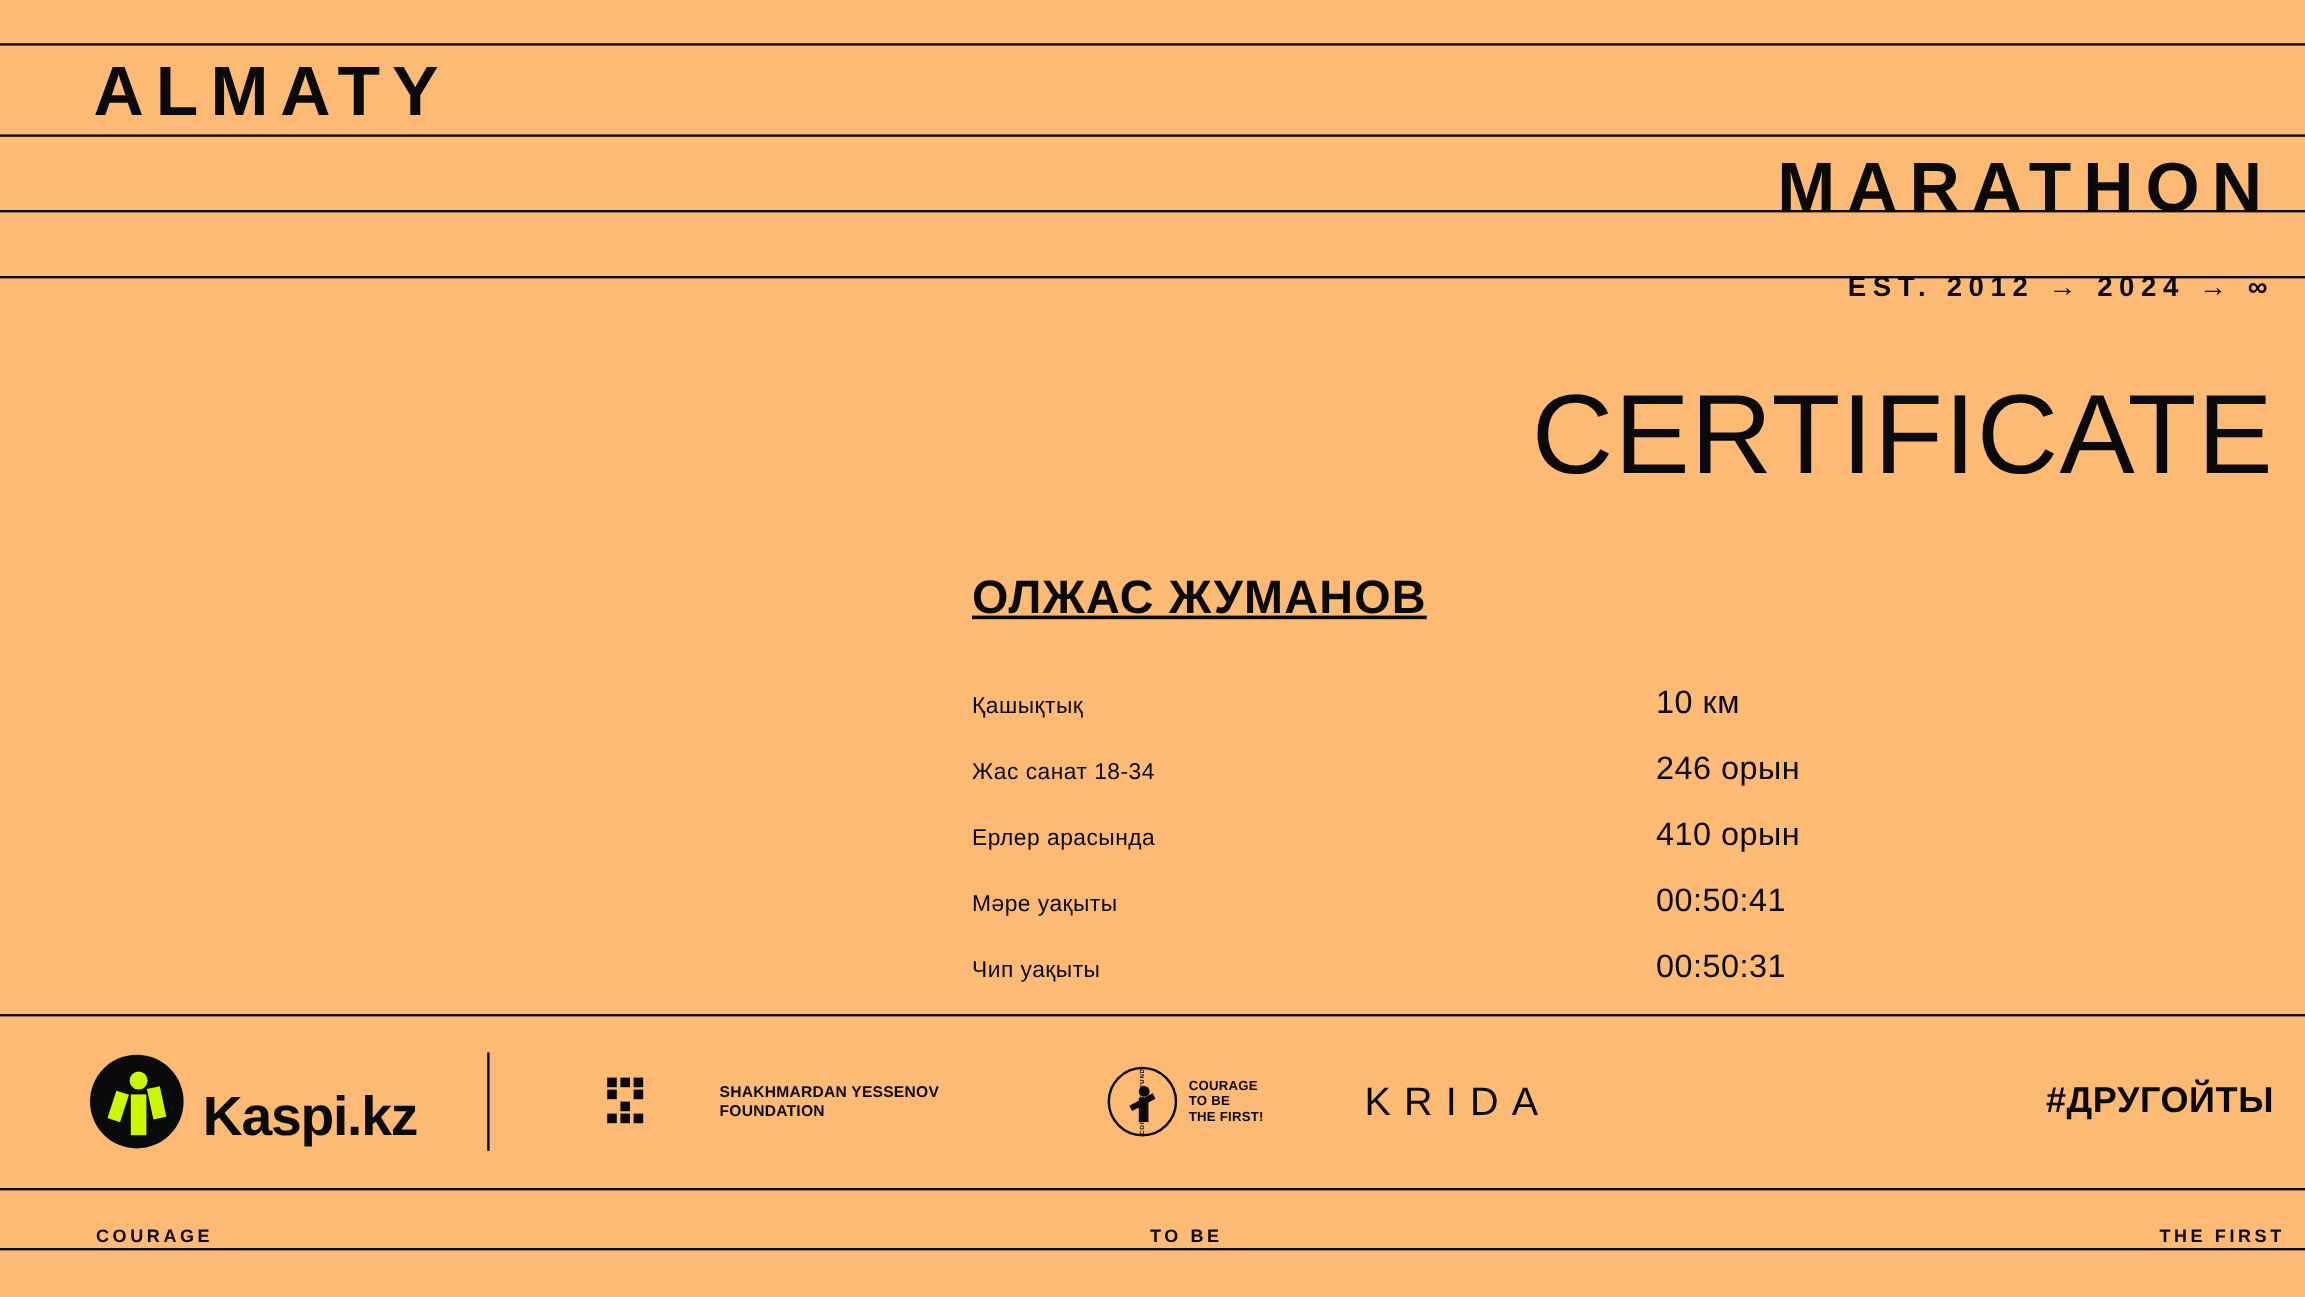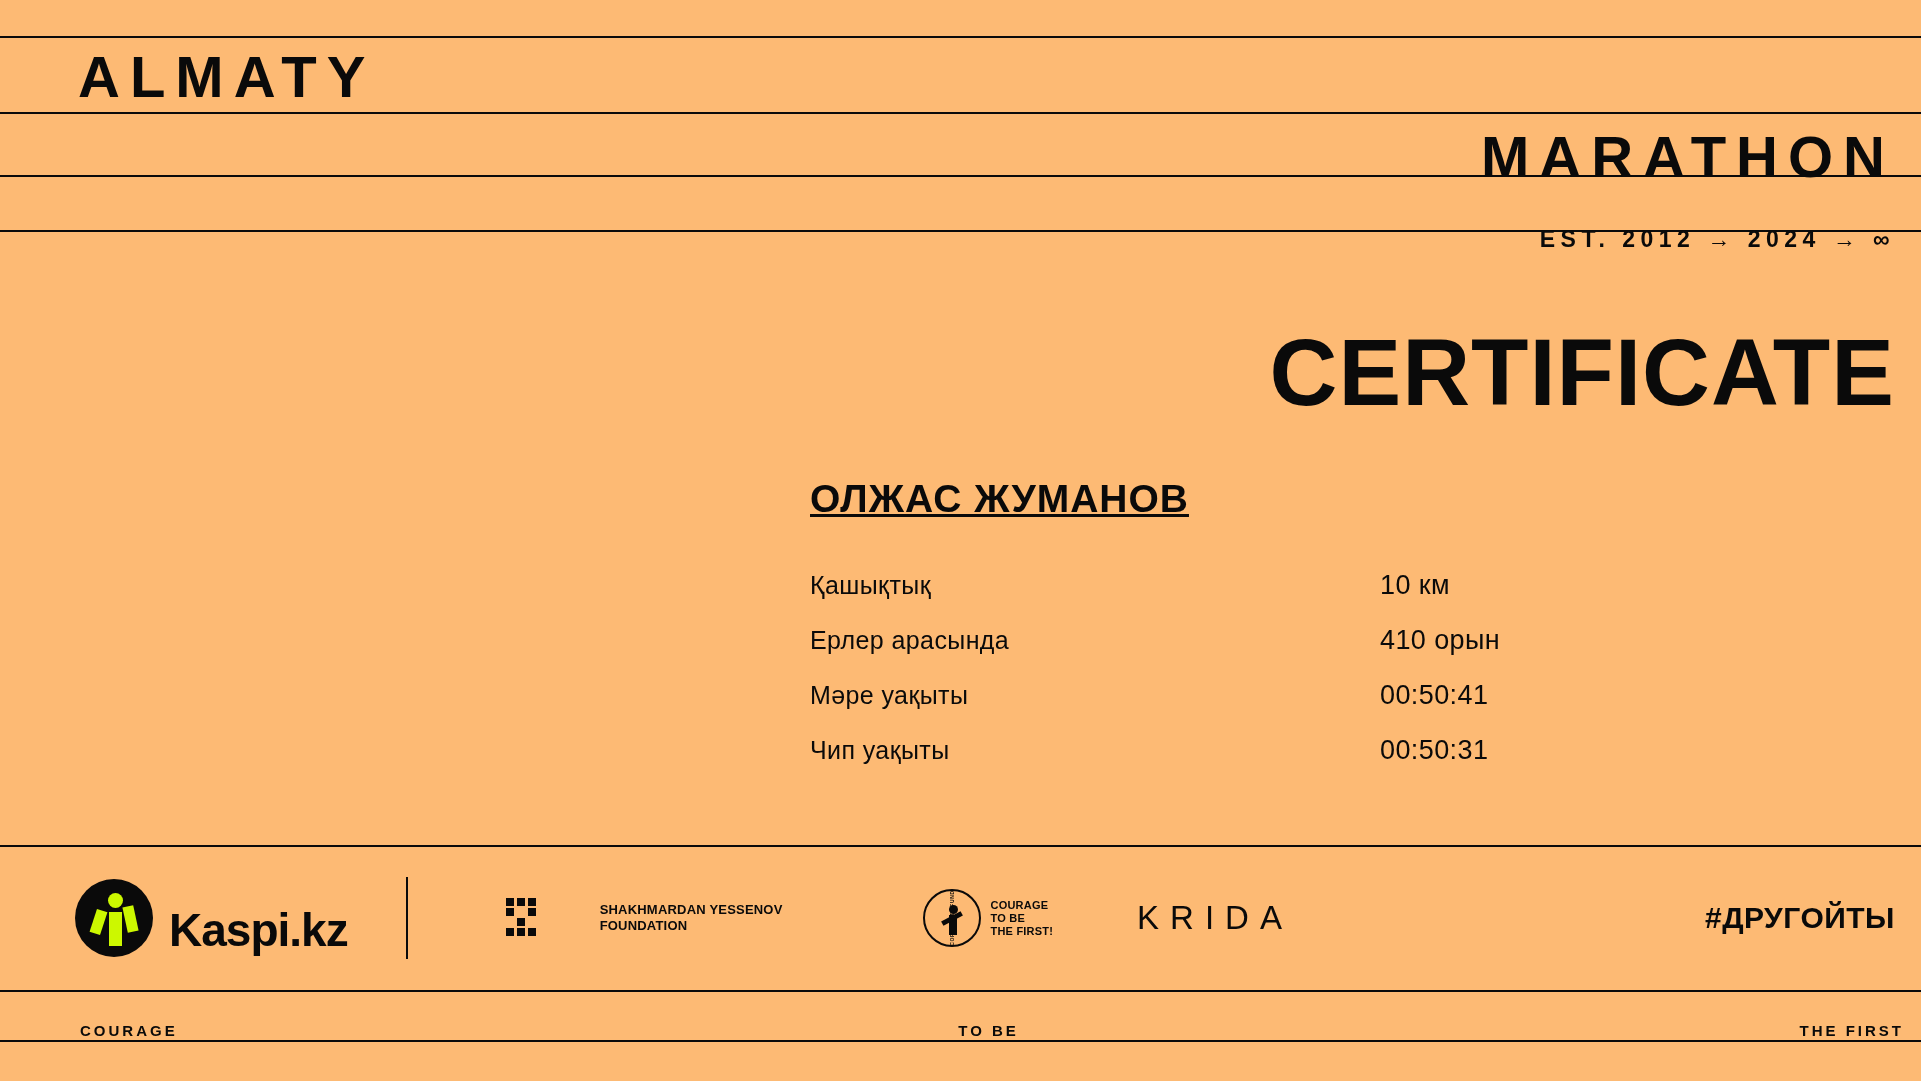--- a/index.html
+++ b/index.html
@@ -64,23 +64,23 @@
     font-size: 23px;
     font-weight: 700;
     letter-spacing: 5.5px;
     margin-left: 40px;
   }
 
   
   .cert-title {
     position: absolute;
     right: 26px;
-    top: 323px;
+    top: 312px;
     font-size: 94px;
-    font-weight: 700;
+    font-weight: 400;
     letter-spacing: 1px;
     line-height: 100px;
   }
 
   
   .athlete-name {
     position: absolute;
     left: 810px;
     top: 477px;
     font-size: 39px;
@@ -96,21 +96,21 @@
     top: 570px;
     width: 900px;
   }
   .result-row {
     display: flex;
     align-items: baseline;
     height: 55px;
   }
   .result-label {
     width: 570px;
-    font-size: 25px;
+    font-size: 19px;
     font-weight: 400;
     letter-spacing: 0.4px;
   }
   .result-value {
     font-size: 27px;
     font-weight: 400;
     letter-spacing: 0.4px;
   }
 
   
@@ -308,20 +308,24 @@
   <div class="cert-title">CERTIFICATE</div>
 
   <div class="athlete-name">ОЛЖАС ЖУМАНОВ</div>
 
   <div class="results">
     <div class="result-row">
       <div class="result-label">Қашықтық</div>
       <div class="result-value">10 км</div>
     </div>
     <div class="result-row">
+      <div class="result-label">Жас санат 18-34</div>
+      <div class="result-value">246 орын</div>
+    </div>
+    <div class="result-row">
       <div class="result-label">Ерлер арасында</div>
       <div class="result-value">410 орын</div>
     </div>
     <div class="result-row">
       <div class="result-label">Мәре уақыты</div>
       <div class="result-value">00:50:41</div>
     </div>
     <div class="result-row">
       <div class="result-label">Чип уақыты</div>
       <div class="result-value">00:50:31</div>

